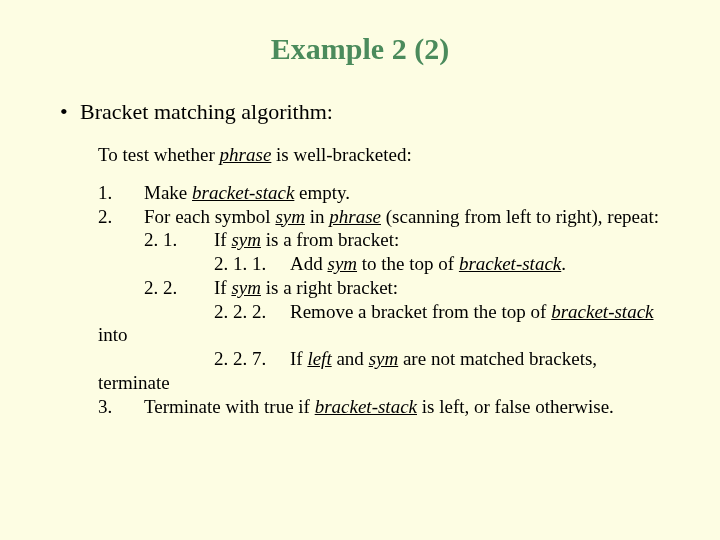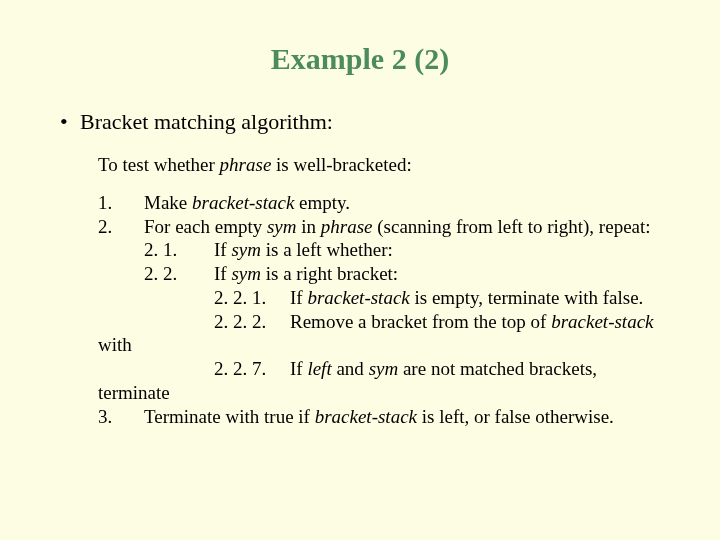--- a/index.html
+++ b/index.html
@@ -7,21 +7,21 @@
     padding: 0;
     width: 720px;
     height: 540px;
     background: #fdfde3;
     font-family: "Times New Roman", Times, serif;
     color: #000;
     font-size: 19px;
     line-height: 1.25;
   }
   .slide {
-    padding: 40px 40px 20px 40px;
+    padding: 30px 40px 20px 40px;
     box-sizing: border-box;
   }
   .title {
     text-align: center;
     font-size: 30px;
     font-weight: bold;
     color: #4b8b5c;
     margin-bottom: 30px;
   }
   .bullet {
@@ -49,21 +49,21 @@
   table.step td {
     vertical-align: top;
     padding: 0;
   }
   td.num1 { width: 46px; }
   td.num2 { width: 70px; margin-top: 28px; }
   td.num3 { width: 76px; }
   .into, .terminate {
     margin-left: 58px;
   }
-  .i { font-style: italic; }
+  .i { font-style: italic; text-decoration: underline; }
 </style>
 </head>
 <body>
 
 <div class="slide">
 
   <div class="title">Example 2 (2)</div>
 
   <div class="bullet">
     <span class="dot">•</span>
@@ -85,51 +85,51 @@
       </td>
     </tr>
         </tbody>
       </table>
 
     <table class="step">
         <tbody>
           <tr>
       <td class="num1">2.</td>
       <td>
-        <span>For each empty </span><span class="i">sym</span><span> in </span><span class="i">phrase</span><span> (scanning from left to right), repeat:</span>
+        <span>For each symbol </span><span class="i">sym</span><span> in </span><span class="i">phrase</span><span> (scanning from left to right), repeat:</span>
 
         <table class="step">
                 <tbody>
                   <tr>
           <td class="num2">2. 1.</td>
           <td>
-            <span>If </span><span class="i">sym</span><span> is a left whether:</span>
+            <span>If </span><span class="i">sym</span><span> is a from bracket:</span>
 
+            <table class="step">
+                        <tbody>
+                          <tr>
+              <td class="num3">2. 1. 1.</td>
+              <td>
+                <span>Add </span><span class="i">sym</span><span> to the top of </span><span class="i">bracket-stack</span><span>.</span>
+              </td>
+            </tr>
+                        </tbody>
+                      </table>
           </td>
         </tr>
                 </tbody>
               </table>
 
         <table class="step">
                 <tbody>
                   <tr>
           <td class="num2">2. 2.</td>
           <td>
             <span>If </span><span class="i">sym</span><span> is a right bracket:</span>
 
-            <table class="step">
-                        <tbody>
-                          <tr>
-              <td class="num3">2. 2. 1.</td>
-              <td>
-                <span>If </span><span class="i">bracket-stack</span><span> is empty, terminate with false.</span>
-              </td>
-            </tr>
-                        </tbody>
-                      </table>
 
             <table class="step">
                         <tbody>
                           <tr>
               <td class="num3">2. 2. 2.</td>
               <td>
                 <span>Remove a bracket from the top of </span><span class="i">bracket-stack</span>
               </td>
             </tr>
                         </tbody>
@@ -138,21 +138,21 @@
         </tr>
                 </tbody>
               </table>
       </td>
     </tr>
         </tbody>
       </table>
 
   </div>
 
-  <div class="into">with</div>
+  <div class="into">into</div>
 
   <div class="steps">
     <table class="step">
         <tbody>
           <tr>
       <td class="num1"></td>
       <td>
         <table class="step">
                 <tbody>
                   <tr>

